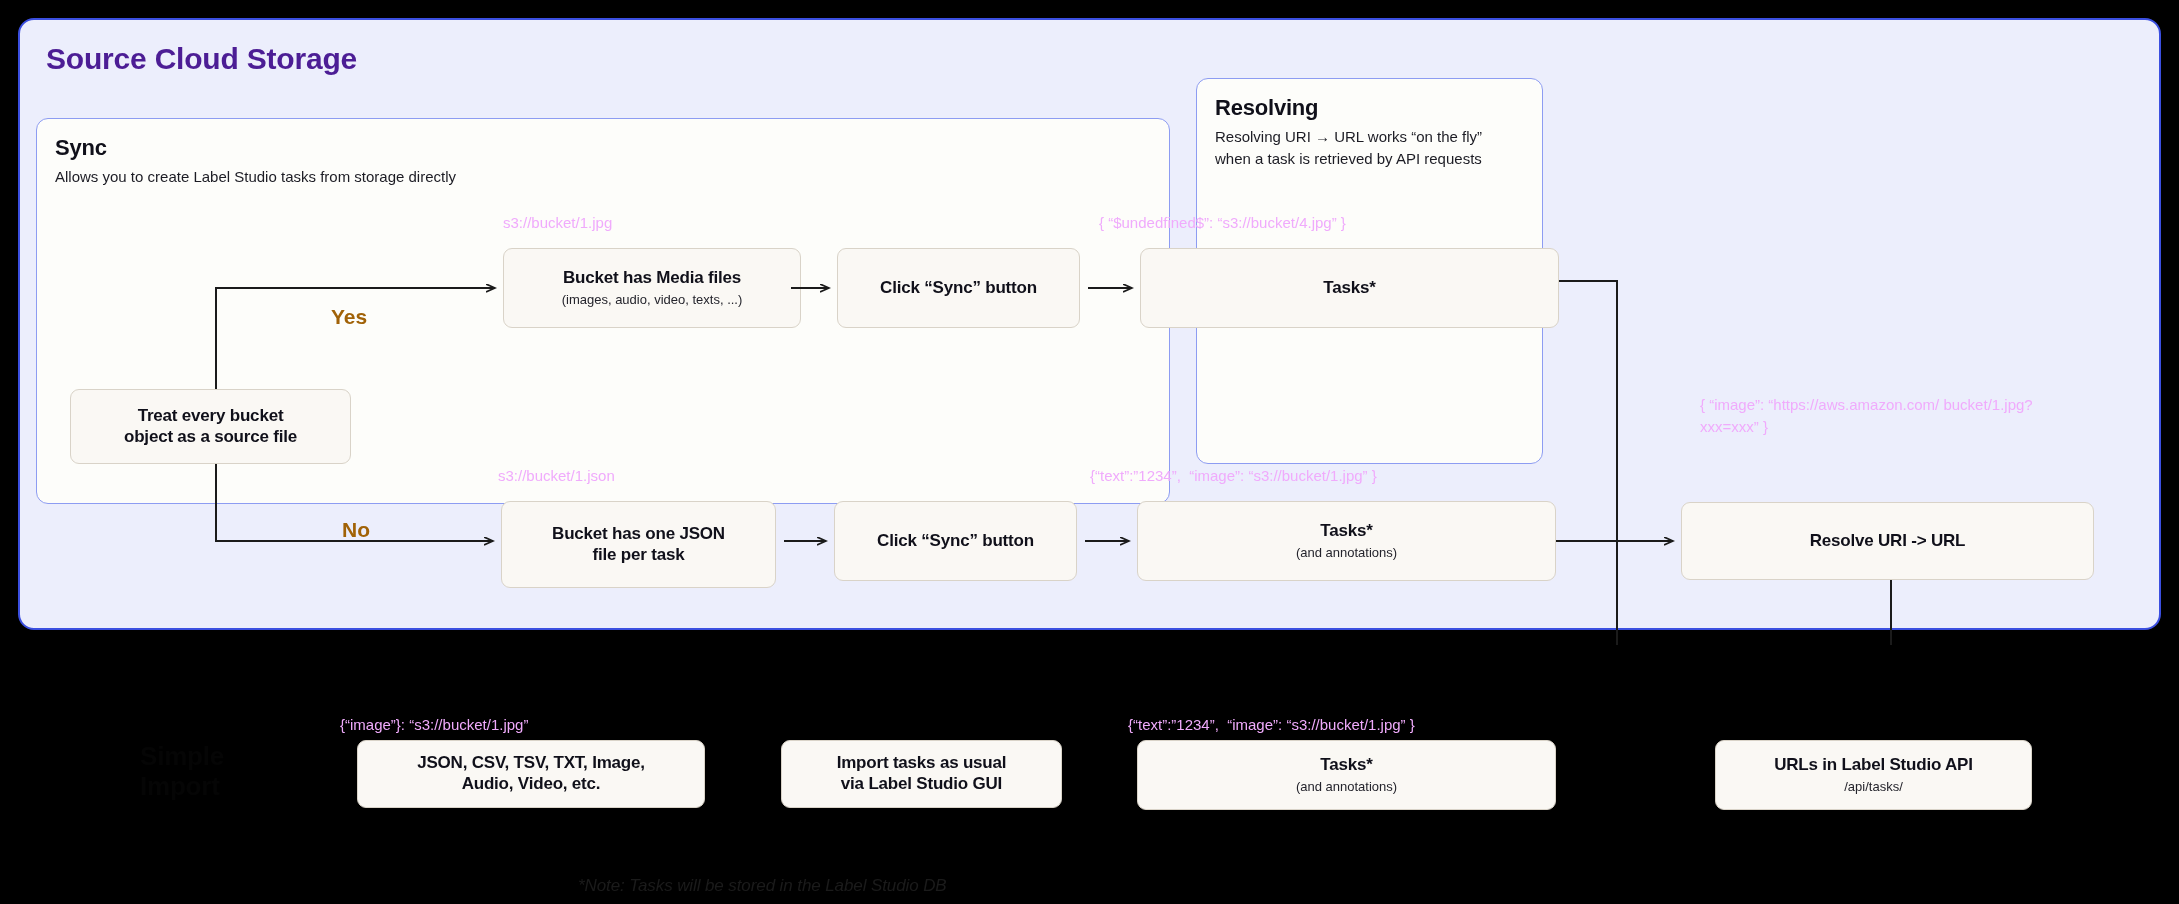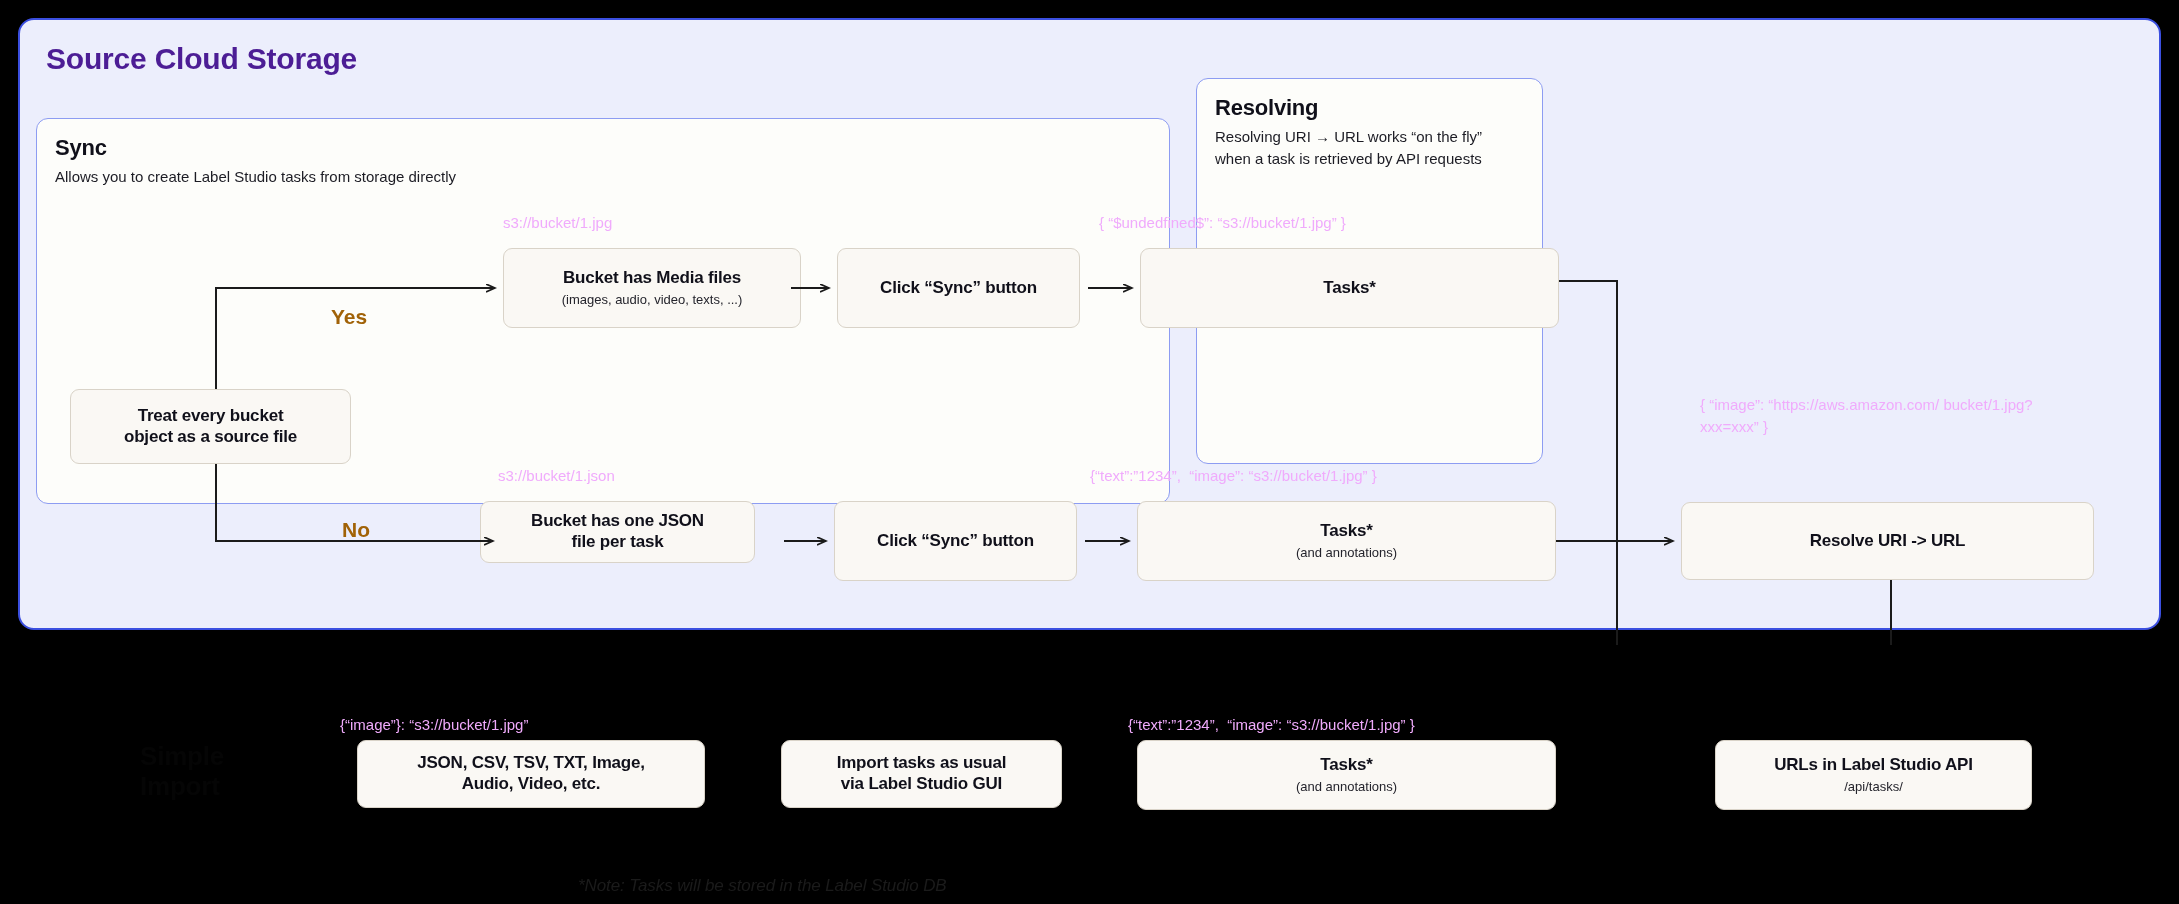--- a/index.html
+++ b/index.html
@@ -93,31 +93,31 @@
 
 <div class="node" style="left:503px;top:248px;width:298px;height:80px;">
   <div class="t1">Bucket has Media files</div>
   <div class="t2">(images, audio, video, texts, ...)</div>
 </div>
 
 <div class="node" style="left:837px;top:248px;width:243px;height:80px;">
   <div class="t1">Click “Sync” button</div>
 </div>
 
-<div class="jlabel" style="left:1099px;top:212px;width:420px;">{ “$undedfined$”: “s3://bucket/1.jpg” }</div>
+<div class="jlabel" style="left:1099px;top:212px;width:420px;">{ “$undedfined$”: “s3://bucket/4.jpg” }</div>
 
 <div class="node" style="left:1140px;top:248px;width:419px;height:80px;">
   <div class="t1">Tasks*</div>
 </div>
 
 <div class="edge-label" style="left:331px;top:305px;">Yes</div>
 
 <div class="jlabel" style="left:498px;top:465px;width:230px;">s3://bucket/1.json</div>
 
-<div class="node" style="left:480px;top:501px;width:275px;height:62px;">
+<div class="node" style="left:501px;top:501px;width:275px;height:87px;">
   <div class="t1">Bucket has one JSON</div>
   <div class="t1">file per task</div>
 </div>
 
 <div class="node" style="left:834px;top:501px;width:243px;height:80px;">
   <div class="t1">Click “Sync” button</div>
 </div>
 
 <div class="jlabel" style="left:1090px;top:465px;width:435px;">{“text”:”1234”,  “image”: “s3://bucket/1.jpg” }</div>
 

